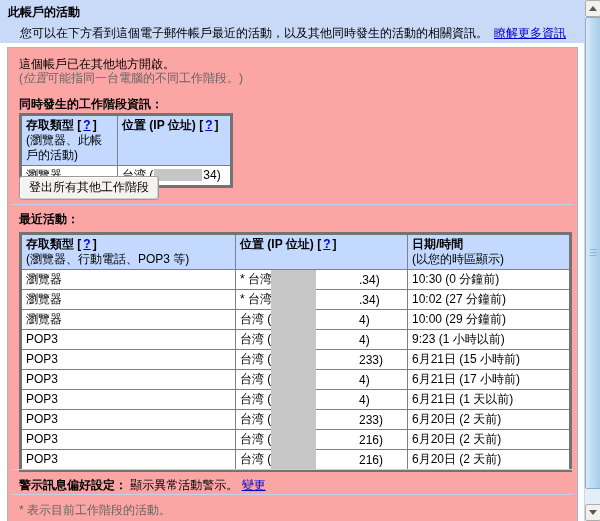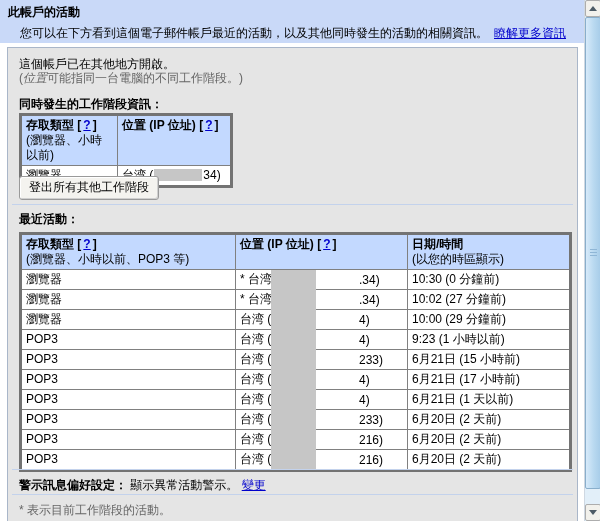--- a/index.html
+++ b/index.html
@@ -14,21 +14,21 @@
 
   
   .band { position:absolute; left:0; top:0; width:584px; height:43px; background:#c9d9f8; }
   .page-title { position:absolute; left:8px; top:4px; font-size:12px; font-weight:bold; }
   .intro { position:absolute; left:20px; top:25px; font-size:12px; white-space:nowrap; }
   .intro a { margin-left:6px; }
 
   
   .content-box {
     position:absolute; left:7px; top:47px; width:571px; height:474px;
-    background:#e5e5e5; border:1px solid #a9b6c9; border-bottom:none;
+    background:#fca5a5; border:1px solid #a9b6c9; border-bottom:none;
   }
 
   .gray { color:#666; }
   .bold-heading { font-weight:bold; }
 
   .divider { position:absolute; left:4px; right:4px; height:0; border-top:1px solid #c3d2ec; }
 
   table { border-collapse:collapse; table-layout:fixed; font-size:12px; border:3px solid #737373; background:#fff; }
   th, td { border:1px solid #808080; padding:2px 4px; text-align:left; vertical-align:middle; font-weight:normal; line-height:15px; }
   th { background:#c3d9ff; vertical-align:top; }
@@ -91,21 +91,21 @@
 
   <div class="abs bold-heading" style="left:11px; top:48px;">同時發生的工作階段資訊：</div>
 
   <table class="abs" style="left:11px; top:65px; width:211px;">
     <colgroup>
         <col style="width:97px;">
         <col style="width:114px;">
       </colgroup>
     <tbody>
         <tr>
-      <th><span class="hdr-title">存取類型</span><span class="help-wrap"> <span>[</span><a href="#" class="help-link">?</a><span>]</span></span><br><span class="hdr-sub">(瀏覽器、小時以前)</span></th>
+      <th><span class="hdr-title">存取類型</span><span class="help-wrap"> <span>[</span><a href="#" class="help-link">?</a><span>]</span></span><br><span class="hdr-sub">(瀏覽器、此帳戶的活動)</span></th>
       <th><span class="hdr-title">位置 (IP 位址)</span><span class="help-wrap"> <span>[</span><a href="#" class="help-link">?</a><span>]</span></span></th>
     </tr>
     <tr class="body-row">
       <td>瀏覽器</td>
       <td><span>台湾 (</span><span class="redact-inline"></span><span>34)</span></td>
     </tr>
   </tbody>
     </table>
 
   <button class="signout-btn abs" style="left:11px; top:128px;">登出所有其他工作階段</button>
@@ -115,21 +115,21 @@
   <div class="abs bold-heading" style="left:11px; top:163px;">最近活動：</div>
 
   <table class="abs" style="left:11px; top:184px; width:550px;">
     <colgroup>
         <col style="width:215px;">
         <col style="width:172px;">
         <col style="width:163px;">
       </colgroup>
     <tbody>
         <tr>
-      <th><span class="hdr-title">存取類型</span><span class="help-wrap"> <span>[</span><a href="#" class="help-link">?</a><span>]</span></span><br><span class="hdr-sub">(瀏覽器、小時以前、POP3 等)</span></th>
+      <th><span class="hdr-title">存取類型</span><span class="help-wrap"> <span>[</span><a href="#" class="help-link">?</a><span>]</span></span><br><span class="hdr-sub">(瀏覽器、行動電話、POP3 等)</span></th>
       <th><span class="hdr-title">位置 (IP 位址)</span><span class="help-wrap"> <span>[</span><a href="#" class="help-link">?</a><span>]</span></span></th>
       <th><span class="hdr-title">日期/時間</span><br><span class="hdr-sub">(以您的時區顯示)</span></th>
     </tr>
     <tr class="body-row">
       <td>瀏覽器</td>
       <td class="loc-cell"><span>* 台湾</span><span class="redact-strip"></span><span class="loc-sfx">.34)</span></td>
       <td>10:30 (0 分鐘前)</td>
     </tr>
     <tr class="body-row">
       <td>瀏覽器</td>

